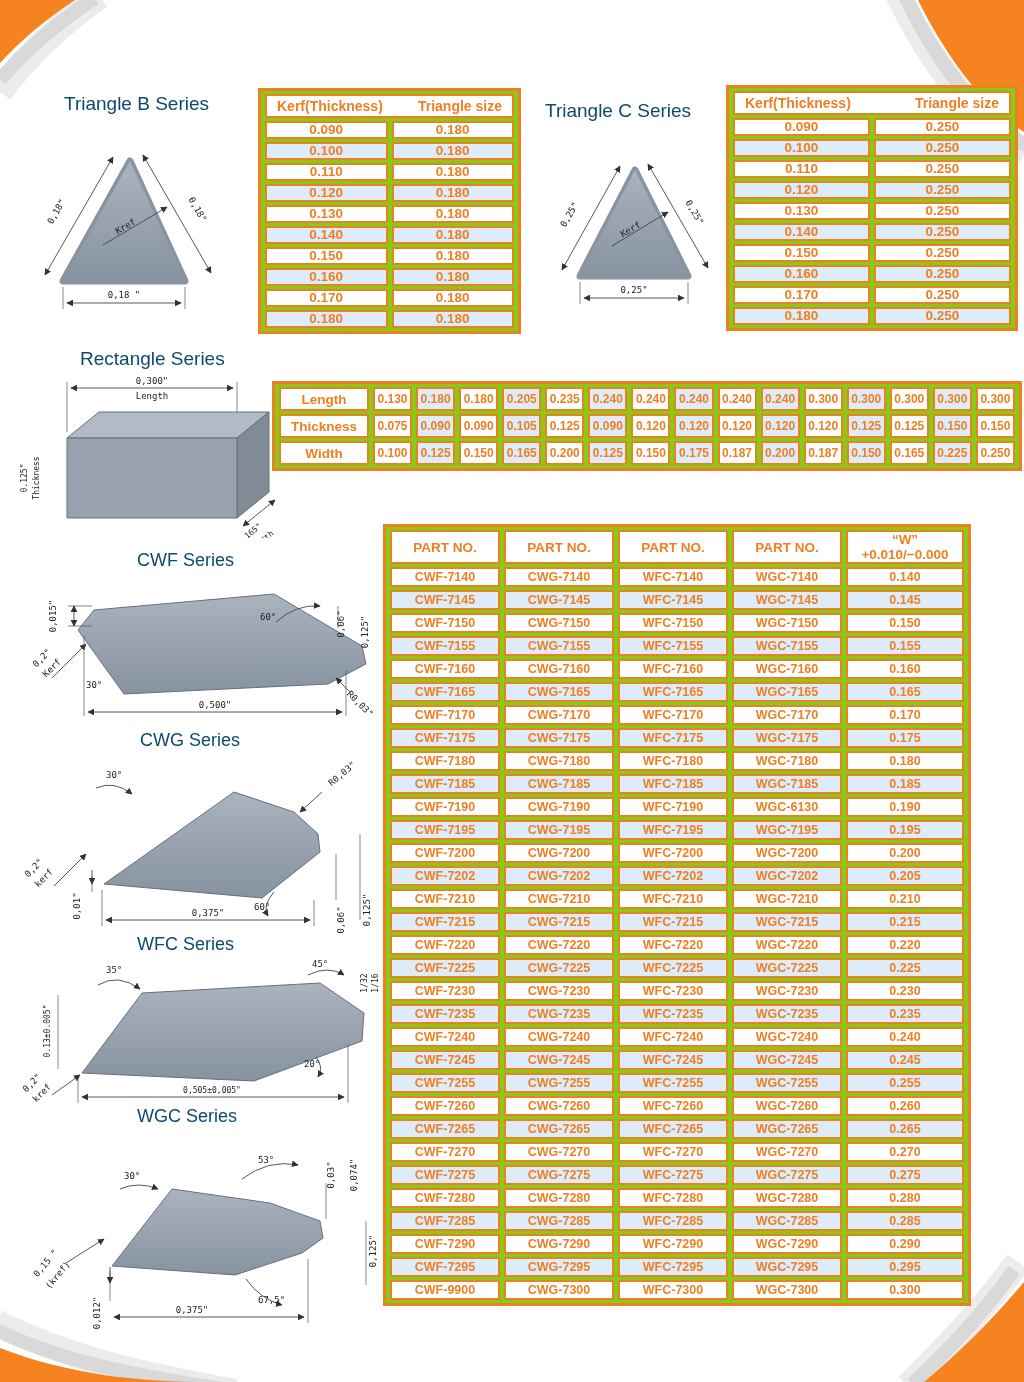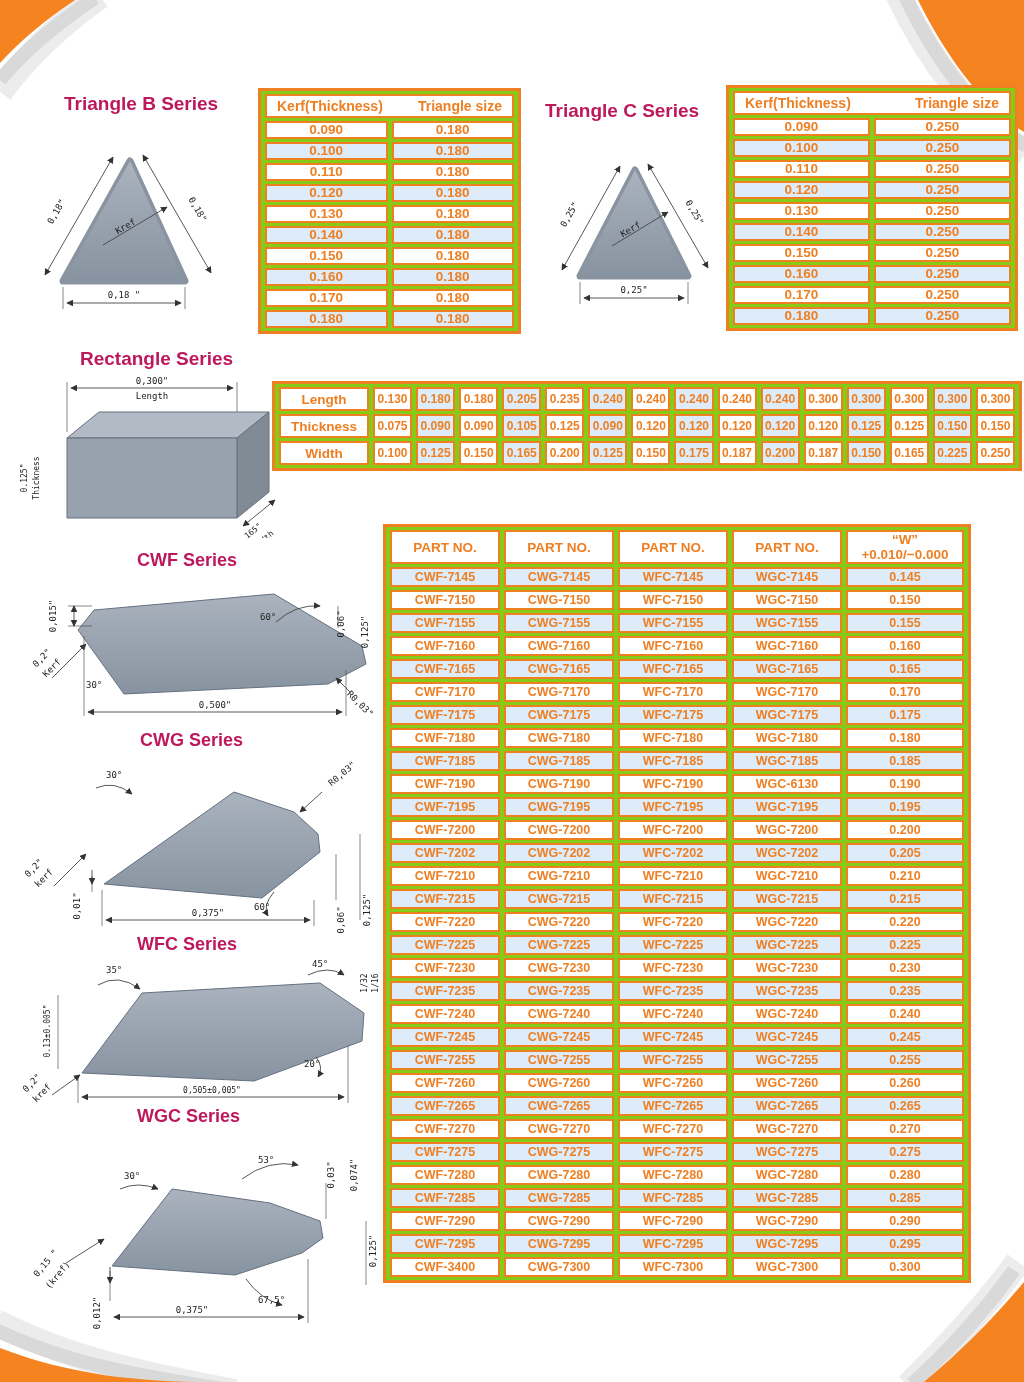--- a/index.html
+++ b/index.html
@@ -1,19 +1,19 @@
 <!DOCTYPE html>
 <html><head>
 <meta charset="utf-8">
 <style>
   html,body{margin:0;padding:0;background:#fff;}
   .page{position:relative;width:1024px;height:1382px;background:#fff;overflow:hidden;
         font-family:"Liberation Sans",sans-serif;}
   .abs{position:absolute;}
-  .sec-title{position:absolute;font-weight:bold;color:#be185d;white-space:nowrap;}
+  .sec-title{position:absolute;font-weight:normal;color:#0c4a6e;white-space:nowrap;}
   .t19{font-size:19px;} .t21{font-size:18px;}
 
   
   table.otable{border-collapse:separate;border-spacing:4px 3px;background:#84cc16;
                border:3px solid #EE7F22;}
   table.otable th, table.otable td{
       border:2px solid #EE7F22;color:#EE7F22;font-weight:bold;text-align:center;
       padding:0 2px;background:#fff;}
   table.otable .blue{background:#DEEBF8;}
 
@@ -404,20 +404,27 @@
       <tr>
         <th>PART NO.</th>
         <th>PART NO.</th>
         <th>PART NO.</th>
         <th>PART NO.</th>
         <th>“W” +0.010/−0.000</th>
       </tr>
     </thead>
     <tbody id="tbody-main">
         <tr>
+          <td>CWF-7140</td>
+          <td>CWG-7140</td>
+          <td>WFC-7140</td>
+          <td>WGC-7140</td>
+          <td>0.140</td>
+        </tr>
+        <tr>
           <td class="blue">CWF-7145</td>
           <td class="blue">CWG-7145</td>
           <td class="blue">WFC-7145</td>
           <td class="blue">WGC-7145</td>
           <td class="blue">0.145</td>
         </tr>
         <tr>
           <td>CWF-7150</td>
           <td>CWG-7150</td>
           <td>WFC-7150</td>
@@ -614,21 +621,21 @@
           <td>0.290</td>
         </tr>
         <tr>
           <td class="blue">CWF-7295</td>
           <td class="blue">CWG-7295</td>
           <td class="blue">WFC-7295</td>
           <td class="blue">WGC-7295</td>
           <td class="blue">0.295</td>
         </tr>
         <tr>
-          <td>CWF-3400</td>
+          <td>CWF-9900</td>
           <td>CWG-7300</td>
           <td>WFC-7300</td>
           <td>WGC-7300</td>
           <td>0.300</td>
         </tr>
       </tbody>
   </table>
 
 </div>
 

